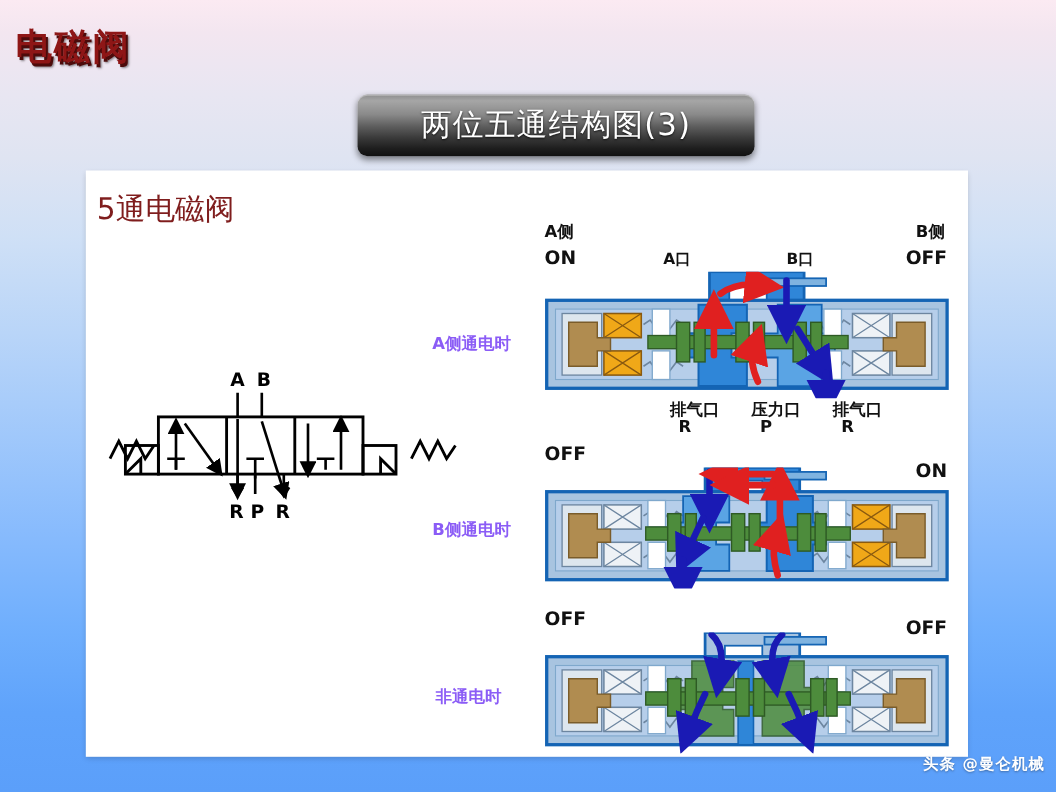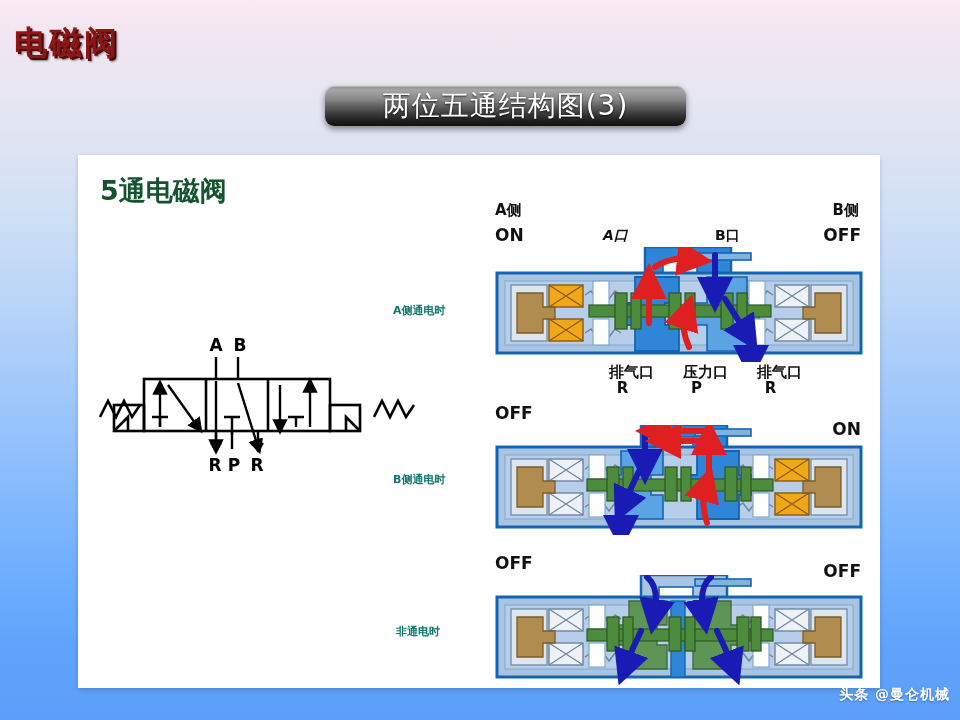--- a/index.html
+++ b/index.html
@@ -34,21 +34,21 @@
     letter-spacing: 2px;
     color: #8e1616;
     text-shadow: 2px 2px 0 #4d0b0b, 3px 3px 2px rgba(0,0,0,.45);
     line-height: 1;
   }
 
   
   .banner {
     position: absolute;
     left: 325px; top: 86px;
-    width: 361px; height: 40px;
+    width: 361px; height: 56px;
     border-radius: 9px;
     background: linear-gradient(to bottom,
        #8d8d8d 0%, #a6a6a6 10%, #8a8a8a 32%,
        #5d5d5d 52%, #3a3a3a 70%, #1d1d1d 88%, #101010 100%);
     box-shadow: 0 3px 6px rgba(0,0,0,.45), inset 0 1px 0 rgba(255,255,255,.35);
     display: flex; align-items: center; justify-content: center;
   }
   .banner-text {
     color: #ffffff;
     font-size: 28px;
@@ -62,41 +62,41 @@
     position: absolute;
     left: 78px; top: 155px;
     width: 802px; height: 533px;
     background: #ffffff;
     box-shadow: 0 2px 5px rgba(0,0,0,.18);
   }
 
   
   .lead-title {
     position: absolute;
-    left: 22px; top: 20px;
+    left: 10px; top: 20px;
     font-size: 27px;
-    font-weight: 700;
+    font-weight: 400;
     line-height: 1.22;
-    color: #14532d;
+    color: #7f1d1d;
     letter-spacing: 0px;
   }
   .lead-title .l2 { display: block; }
 
   .symbol-wrap {
     position: absolute;
     left: 20px; top: 180px;
     width: 320px; height: 140px;
   }
 
   
   .row-label {
     position: absolute;
-    font-size: 11px;
-    font-weight: 700;
-    color: #0f766e;
+    font-size: 15px;
+    font-weight: 700;
+    color: #8b5cf6;
     white-space: nowrap;
   }
   .row-label.r1 { left: 315px; top: 148px; }
   .row-label.r2 { left: 315px; top: 317px; }
   .row-label.r3 { left: 318px; top: 469px; }
 
   
   .diagram {
     position: absolute;
     left: 415px;
@@ -238,21 +238,21 @@
 
   <div class="row-label r1">A侧通电时</div>
   <div class="row-label r2">B侧通电时</div>
   <div class="row-label r3">非通电时</div>
 
   <div class="diagram d1">
     <div class="side-label" style="left:2px; top:-2px;">A侧</div>
     <div class="side-label" style="right:6px; top:-2px;">B侧</div>
     <div class="state-label" style="left:2px; top:22px;">ON</div>
     <div class="state-label" style="right:4px; top:22px;">OFF</div>
-    <div class="port-label" style="left:110px; top:24px;font-style:italic;">A口</div>
+    <div class="port-label" style="left:110px; top:24px;">A口</div>
     <div class="port-label" style="left:222px; top:24px;">B口</div>
 
     <svg width="372" height="115" viewBox="0 0 372 115" style="position:absolute; left:0; top:44px;">
       <defs>
         <marker id="ar" markerWidth="6" markerHeight="6" refX="2" refY="3" orient="auto">
           <path d="M0,0 L6,3 L0,6 z" fill="#e02020"></path>
         </marker>
         <marker id="ab" markerWidth="6" markerHeight="6" refX="2" refY="3" orient="auto">
           <path d="M0,0 L6,3 L0,6 z" fill="#1a1ab4"></path>
         </marker>

